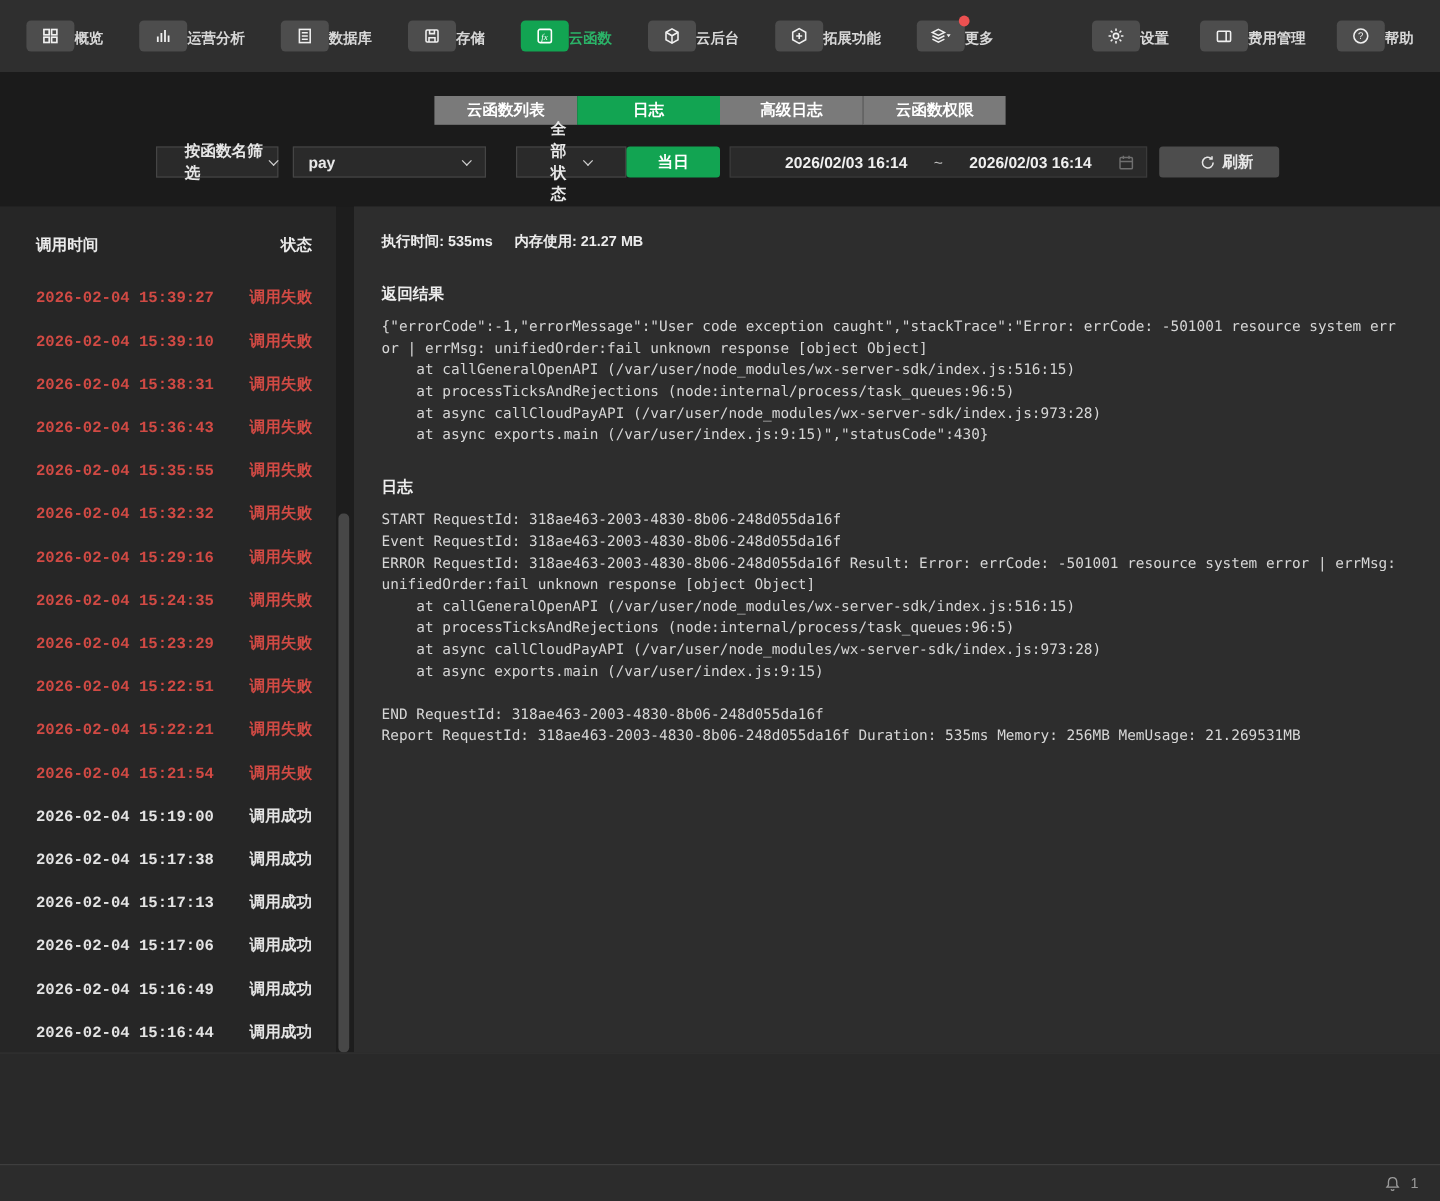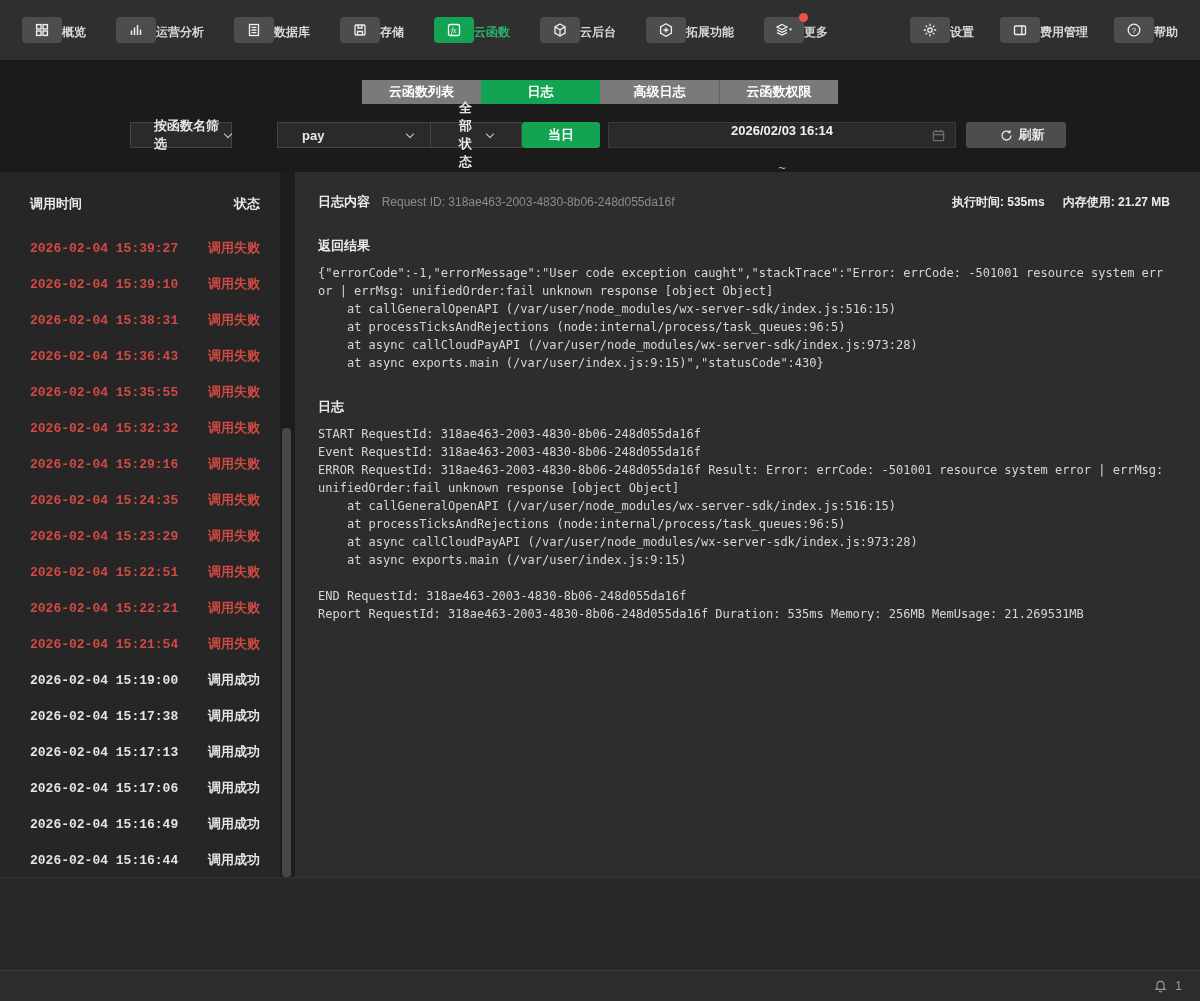--- a/index.html
+++ b/index.html
@@ -37,36 +37,36 @@
   .tab + .tab { border-left:1px solid #646464; }
   .tab.active { background:#12a452; border-left:none; }
   .tab.active + .tab { border-left:none; }
   
   .filters { position:absolute; top:122px; left:0; right:0; height:26px; }
   .dd {
     position:absolute; top:0; height:26px; background:#2a2a2a; border:1px solid #454545;
     display:flex; align-items:center; font-weight:600; color:#e8e8e8; cursor:pointer;padding-left:23px;
   }
   .dd1 { left:130px; width:102px; justify-content:center; }
-  .dd2 { left:244px; width:161px; padding:0 24px; justify-content:space-between;margin-left:33px; }
+  .dd2 { left:244px; width:161px; padding:0 12px; justify-content:space-between; }
   .dd3 { left:430px; width:92px;  padding:0 28px; justify-content:space-between; }
   .chev {
     width:6px; height:6px; border-right:1.4px solid #cfcfcf; border-bottom:1.4px solid #cfcfcf;
     transform: rotate(45deg); margin-left:6px; margin-top:-3px; flex:0 0 auto;
   }
   .btn {
     position:absolute; top:0; height:26px; border-radius:3px; display:flex; align-items:center;
     justify-content:center; font-weight:600; cursor:pointer; gap:6px;
   }
   .btn.today { left:522px; width:78px; background:#12a452; color:#fff; }
   .btn.refresh { left:966px; width:100px; background:#4d4d4d; color:#e8e8e8;padding-left:12px; }
   .datebox {
     position:absolute; top:0; left:608px; width:348px; height:26px; background:#2a2a2a;
-    border:1px solid #3a3a3a; display:flex; align-items:center; 
-    gap:22px; font-weight:600; color:#f0f0f0; cursor:pointer;flex-direction:column;
+    border:1px solid #3a3a3a; display:flex; align-items:center; justify-content:center;
+    gap:22px; font-weight:600; color:#f0f0f0; cursor:pointer;
   }
   .datebox .cal { position:absolute; right:9px; top:5px; }
   .tilde { color:#bdbdbd; font-weight:400; }
   
   .left-panel {
     position:absolute; top:172px; left:0; width:280px; height:705px; background:#262626;
     overflow:hidden;
   }
   .list-header {
     height:58px; display:flex; align-items:center; justify-content:space-between;
@@ -353,24 +353,20 @@
           <span>调用成功</span>
         </div>
       </div>
   </aside>
   <div class="scroll-track">
     <div class="scroll-thumb"></div>
   </div>
 
   <main class="right-panel">
     <div class="log-header">
-      <div>
-        <span class="log-title">日志内容</span>
-        <span class="req-id">Request ID: 318ae463-2003-4830-8b06-248d055da16f</span>
-      </div>
       <div class="metrics">
         <span>执行时间: 535ms</span>
         <span>内存使用: 21.27 MB</span>
       </div>
     </div>
     <div class="section">
       <div class="section-title">返回结果</div>
       <pre class="code">{"errorCode":-1,"errorMessage":"User code exception caught","stackTrace":"Error: errCode: -501001 resource system error | errMsg: unifiedOrder:fail unknown response [object Object]
     at callGeneralOpenAPI (/var/user/node_modules/wx-server-sdk/index.js:516:15)
     at processTicksAndRejections (node:internal/process/task_queues:96:5)

